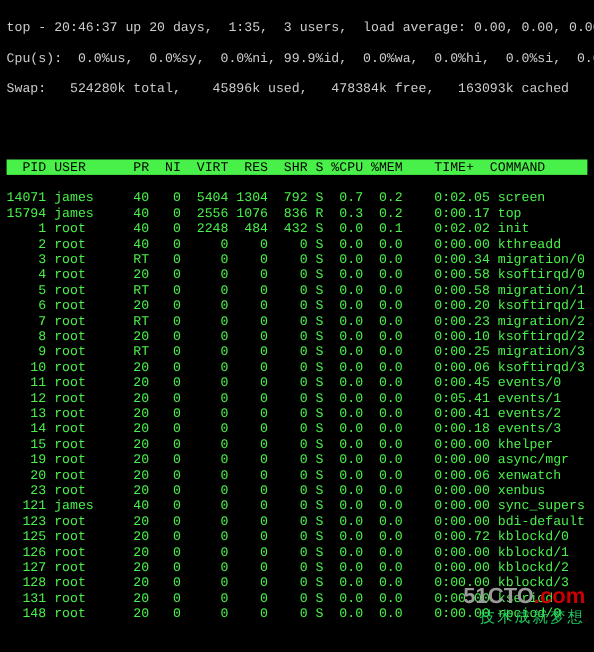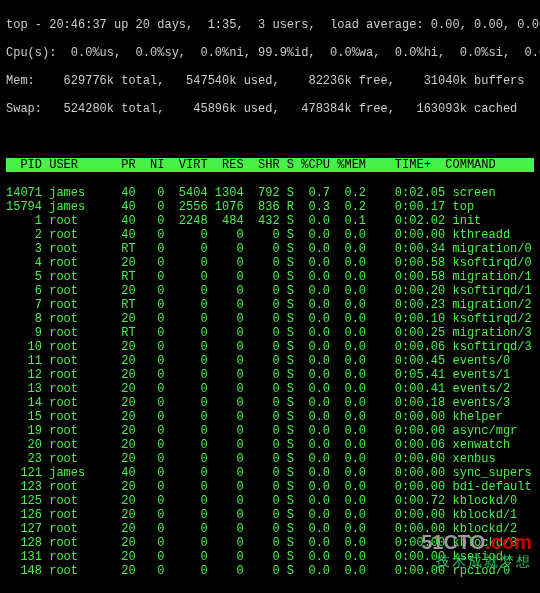--- a/index.html
+++ b/index.html
@@ -19,20 +19,21 @@
     padding: 4px 6px;
     white-space: pre;
   }
   .hl-green { color: #4af04a; }
   .header-line { color: #ccc; }
   .col-header {
     background: #4af04a;
     color: #000;
     display: inline-block;
     width: 100%;
+    margin-top: 15px;
   }
   .row { display: block; }
   .watermark {
     position: absolute;
     right: 8px;
     bottom: 22px;
     text-align: right;
     line-height: 1.2;
     pointer-events: none;
   }
@@ -49,21 +50,20 @@
     color: #22c55e;
     letter-spacing: 2px;
   }
 </style>
 </head>
 <body>
 
 <div class="term">
 <span class="row header-line">top - 20:46:37 up 20 days,  1:35,  3 users,  load average: 0.00, 0.00, 0.00</span>
 <span class="row header-line">Cpu(s):  0.0%us,  0.0%sy,  0.0%ni, 99.9%id,  0.0%wa,  0.0%hi,  0.0%si,  0.0%st</span>
-<span class="row header-line">Mem:    629776k total,   547540k used,    82236k free,    31040k buffers</span>
 <span class="row header-line">Swap:   524280k total,    45896k used,   478384k free,   163093k cached</span>
 <span class="row"> </span>
 <span class="row col-header">  PID USER      PR  NI  VIRT  RES  SHR S %CPU %MEM    TIME+  COMMAND           </span>
 <div id="process-list"><span class="row hl-green">14071 james     40   0  5404 1304  792 S  0.7  0.2    0:02.05 screen</span><span class="row hl-green">15794 james     40   0  2556 1076  836 R  0.3  0.2    0:00.17 top</span><span class="row hl-green">    1 root      40   0  2248  484  432 S  0.0  0.1    0:02.02 init</span><span class="row hl-green">    2 root      40   0     0    0    0 S  0.0  0.0    0:00.00 kthreadd</span><span class="row hl-green">    3 root      RT   0     0    0    0 S  0.0  0.0    0:00.34 migration/0</span><span class="row hl-green">    4 root      20   0     0    0    0 S  0.0  0.0    0:00.58 ksoftirqd/0</span><span class="row hl-green">    5 root      RT   0     0    0    0 S  0.0  0.0    0:00.58 migration/1</span><span class="row hl-green">    6 root      20   0     0    0    0 S  0.0  0.0    0:00.20 ksoftirqd/1</span><span class="row hl-green">    7 root      RT   0     0    0    0 S  0.0  0.0    0:00.23 migration/2</span><span class="row hl-green">    8 root      20   0     0    0    0 S  0.0  0.0    0:00.10 ksoftirqd/2</span><span class="row hl-green">    9 root      RT   0     0    0    0 S  0.0  0.0    0:00.25 migration/3</span><span class="row hl-green">   10 root      20   0     0    0    0 S  0.0  0.0    0:00.06 ksoftirqd/3</span><span class="row hl-green">   11 root      20   0     0    0    0 S  0.0  0.0    0:00.45 events/0</span><span class="row hl-green">   12 root      20   0     0    0    0 S  0.0  0.0    0:05.41 events/1</span><span class="row hl-green">   13 root      20   0     0    0    0 S  0.0  0.0    0:00.41 events/2</span><span class="row hl-green">   14 root      20   0     0    0    0 S  0.0  0.0    0:00.18 events/3</span><span class="row hl-green">   15 root      20   0     0    0    0 S  0.0  0.0    0:00.00 khelper</span><span class="row hl-green">   19 root      20   0     0    0    0 S  0.0  0.0    0:00.00 async/mgr</span><span class="row hl-green">   20 root      20   0     0    0    0 S  0.0  0.0    0:00.06 xenwatch</span><span class="row hl-green">   23 root      20   0     0    0    0 S  0.0  0.0    0:00.00 xenbus</span><span class="row hl-green">  121 james     40   0     0    0    0 S  0.0  0.0    0:00.00 sync_supers</span><span class="row hl-green">  123 root      20   0     0    0    0 S  0.0  0.0    0:00.00 bdi-default</span><span class="row hl-green">  125 root      20   0     0    0    0 S  0.0  0.0    0:00.72 kblockd/0</span><span class="row hl-green">  126 root      20   0     0    0    0 S  0.0  0.0    0:00.00 kblockd/1</span><span class="row hl-green">  127 root      20   0     0    0    0 S  0.0  0.0    0:00.00 kblockd/2</span><span class="row hl-green">  128 root      20   0     0    0    0 S  0.0  0.0    0:00.00 kblockd/3</span><span class="row hl-green">  131 root      20   0     0    0    0 S  0.0  0.0    0:00.00 kseriod</span><span class="row hl-green">  148 root      20   0     0    0    0 S  0.0  0.0    0:00.00 rpciod/0</span></div>
 </div>
 
 <div class="watermark">
   <div class="wm-top">
     <span>51CTO</span><span class="red">.com</span>
   </div>

